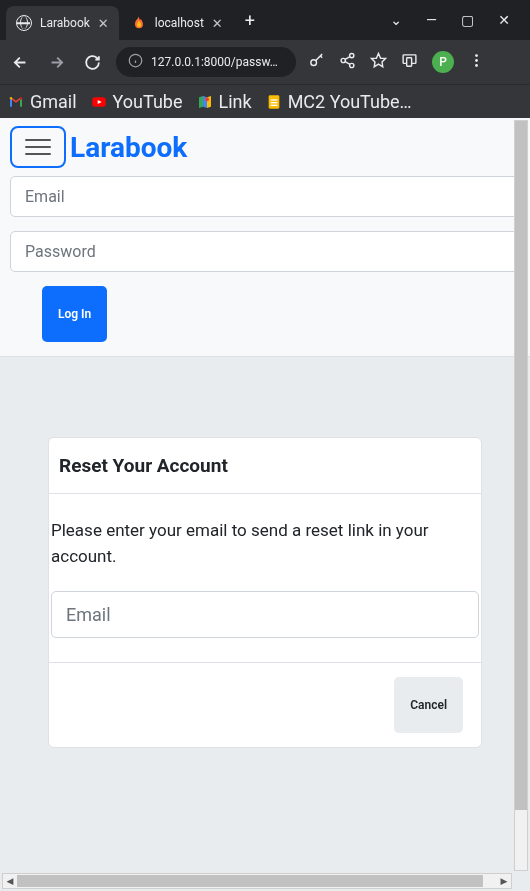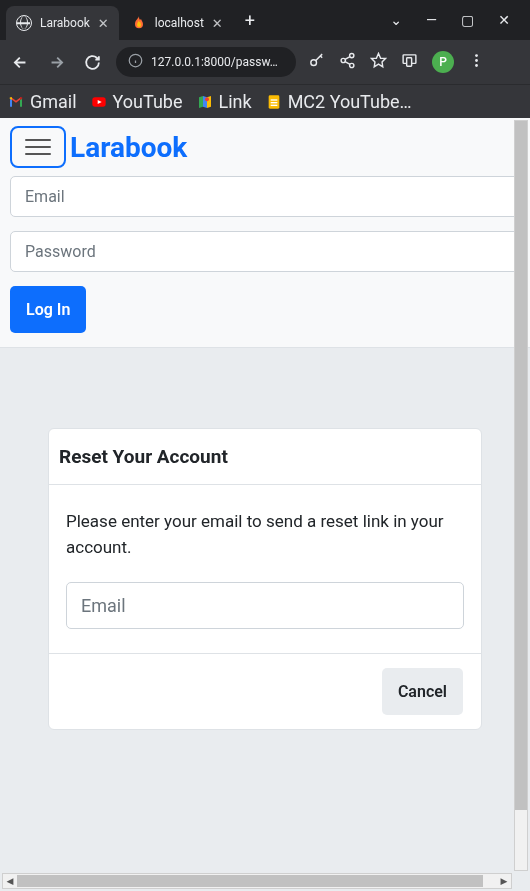--- a/index.html
+++ b/index.html
@@ -254,26 +254,27 @@
       border: 1px solid #ced4da;
       border-radius: 5px;
       margin-bottom: 14px;
       color: #212529;
       background: #fff;
     }
     .form-input::placeholder {
       color: #6c757d;
     }
     .btn {
-      padding: 14px 16px;
-      font-size: 16px;
+      padding: 21px 16px;
+      font-size: 12px;
       border-radius: 5px;
       border: none;
       cursor: pointer;
       font-weight: 600;
+      margin-left: 32px;
     }
     .btn-primary {
       background: #0d6efd;
       color: #fff;
     }
     .btn-secondary {
       background: #e9ecef;
       color: #212529;
     }
     .content-area {
@@ -287,21 +288,21 @@
       border-radius: 6px;
     }
     .card-header {
       padding: 16px 10px;
       border-bottom: 1px solid #dee2e6;
       font-size: 19px;
       font-weight: 700;
       color: #212529;
     }
     .card-body {
-      padding: 24px 17px;
+      padding: 24px 2px;
     }
     .card-body p {
       font-size: 17px;
       color: #212529;
       margin-bottom: 22px;
       line-height: 1.5;
     }
     .card-footer {
       padding: 14px 18px;
       border-top: 1px solid #dee2e6;

